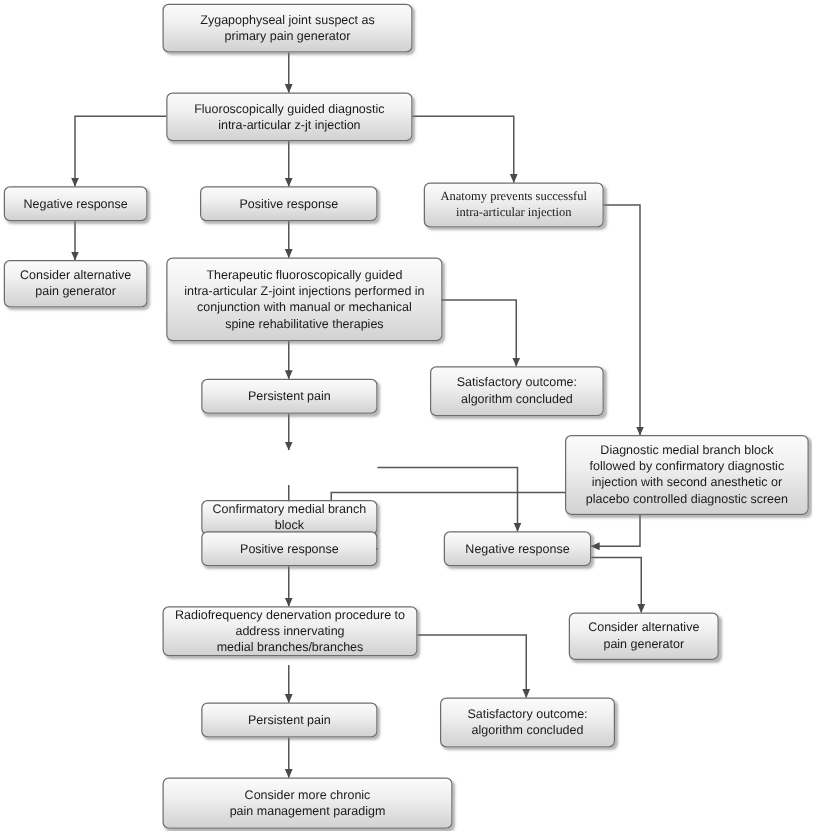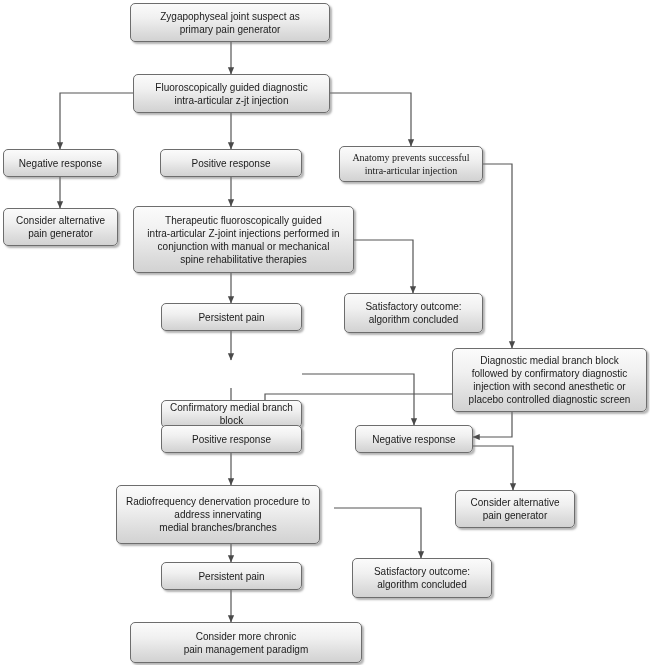--- a/index.html
+++ b/index.html
@@ -115,21 +115,21 @@
       </div>
       <div class="node" style="left: 161px; top: 425px; width: 141px; height: 28px;">
         <span>Positive response</span>
       </div>
       <div class="node" style="left: 355px; top: 425px; width: 118px; height: 28px;">
         <span>Negative response</span>
       </div>
       <div class="node" style="left: 455px; top: 490px; width: 120px; height: 38px;">
         <span>Consider alternative<br>pain generator</span>
       </div>
-      <div class="node" style="left: 116px; top: 485px; width: 204px; height: 59px;">
+      <div class="node" style="left: 130px; top: 485px; width: 204px; height: 40px;">
         <span>Radiofrequency denervation procedure to<br>address innervating<br>medial branches/branches</span>
       </div>
       <div class="node" style="left: 161px; top: 562px; width: 141px; height: 28px;">
         <span>Persistent pain</span>
       </div>
       <div class="node" style="left: 352px; top: 558px; width: 140px; height: 40px;">
         <span>Satisfactory outcome:<br>algorithm concluded</span>
       </div>
       <div class="node" style="left: 130px; top: 622px; width: 232px; height: 41px;">
         <span>Consider more chronic<br>pain management paradigm</span>

